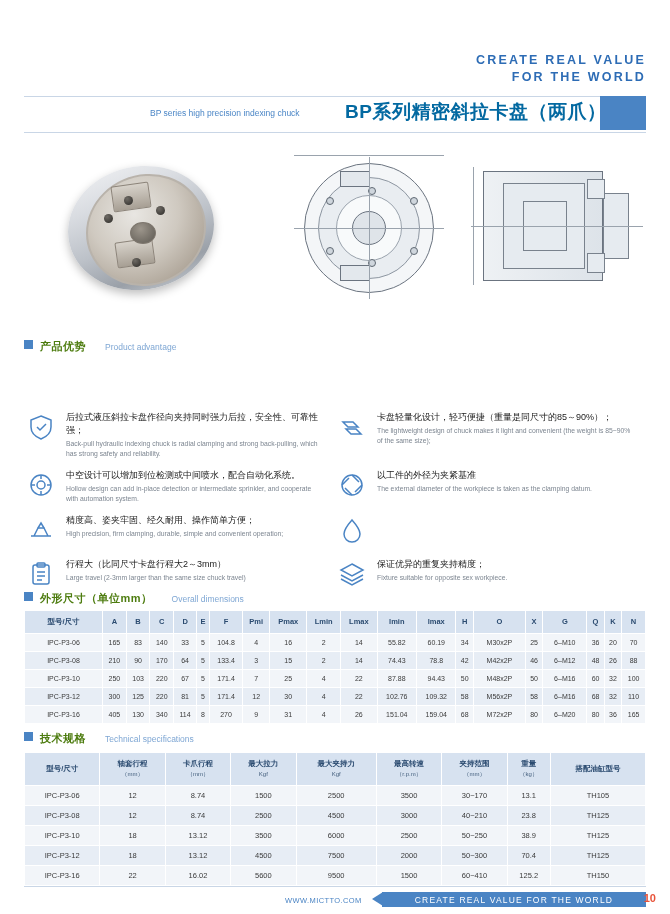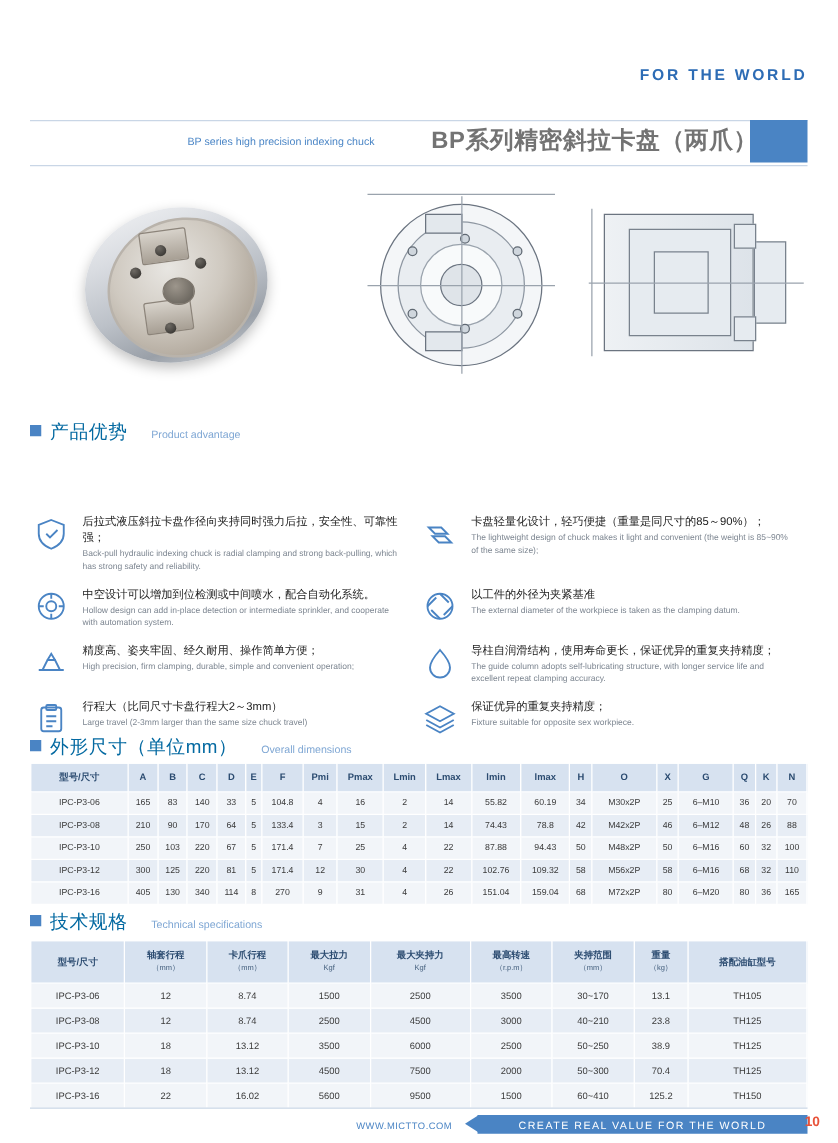--- a/index.html
+++ b/index.html
@@ -30,21 +30,21 @@
   .headline-rule {
     position: absolute; left: 24px; top: 96px; width: 622px; height: 1px;
     background: #c9d6e6;
   }
   .head-en {
     position: absolute; left: 150px; top: 108px;
     font-size: 8.5px; color: #4b86c6;
   }
   .head-cn {
     position: absolute; left: 345px; top: 99px;
-    font-size: 19px; font-weight: bold; color: #737373;
+    font-size: 19px; font-weight: bold; color: #0369a1;
     letter-spacing: 0.5px;
   }
   .head-block {
     position: absolute; right: 24px; top: 96px;
     width: 46px; height: 34px; background: #4a84c4;
   }
   .head-rule2 {
     position: absolute; left: 24px; top: 132px; width: 622px; height: 1px;
     background: #c9d6e6;
   }
@@ -135,21 +135,21 @@
   .vline { position: absolute; width: 1px; background: #9aa3ad; }
 
   
   .sec {
     position: absolute; left: 24px;
   }
   .sec .sq {
     display: inline-block; width: 9px; height: 9px; background: #4a84c4;
     margin-right: 7px; vertical-align: 1px;
   }
-  .sec .cn { font-size: 15px; font-weight: normal; color: #0369a1; letter-spacing: .5px; }
+  .sec .cn { font-size: 11px; font-weight: bold; color: #4d7c0f; letter-spacing: .5px; }
   .sec .en { font-size: 8.5px; color: #7fa7d4; margin-left: 19px; }
 
   
   .adv-grid {
     position: absolute; left: 24px; top: 362px; width: 622px; margin-top: 48px;
   }
   .adv-row { display: flex; width: 622px; margin-bottom: 10px; }
   .adv-item { display: flex; width: 311px; padding-right: 14px; }
   .adv-ico {
     width: 34px; min-width: 34px; height: 34px; margin-right: 8px;
@@ -206,20 +206,21 @@
     border-right: 11px solid #4a84c4;
   }
 </style>
 </head>
 <body>
 
 <div class="page">
 
   <div class="topbar"></div>
   <div class="slogan">
+    <div class="l1">CREATE REAL VALUE</div>
     <div class="l2">FOR THE WORLD</div>
   </div>
   <div class="headline-rule"></div>
   <div class="head-en">BP series high precision indexing chuck</div>
   <div class="head-cn">BP系列精密斜拉卡盘（两爪）</div>
   <div class="head-block"></div>
   <div class="head-rule2"></div>
 
   <div class="photo-wrap">
     <div class="chuck">
@@ -337,24 +338,20 @@
         <div class="adv-txt">
           <div class="adv-cn">精度高、姿夹牢固、经久耐用、操作简单方便；</div>
           <div class="adv-en">High precision, firm clamping, durable, simple and convenient operation;</div>
         </div>
       </div>
       <div class="adv-item">
         <div class="adv-ico">
           <svg class="ic" viewBox="0 0 28 28">
               <path d="M14 4 C14 4 6 13 6 18 a8 8 0 0 0 16 0 C22 13 14 4 14 4 Z"></path>
             </svg>
-        </div>
-        <div class="adv-txt">
-          <div class="adv-cn">导柱自润滑结构，使用寿命更长，保证优异的重复夹持精度；</div>
-          <div class="adv-en">The guide column adopts self-lubricating structure, with longer service life and excellent repeat clamping accuracy.</div>
         </div>
       </div>
     </div>
 
     <div class="adv-row">
       <div class="adv-item">
         <div class="adv-ico">
           <svg class="ic" viewBox="0 0 28 28">
               <rect x="6" y="5" width="16" height="19" rx="2"></rect>
               <rect x="10" y="3" width="8" height="4" rx="1"></rect>

